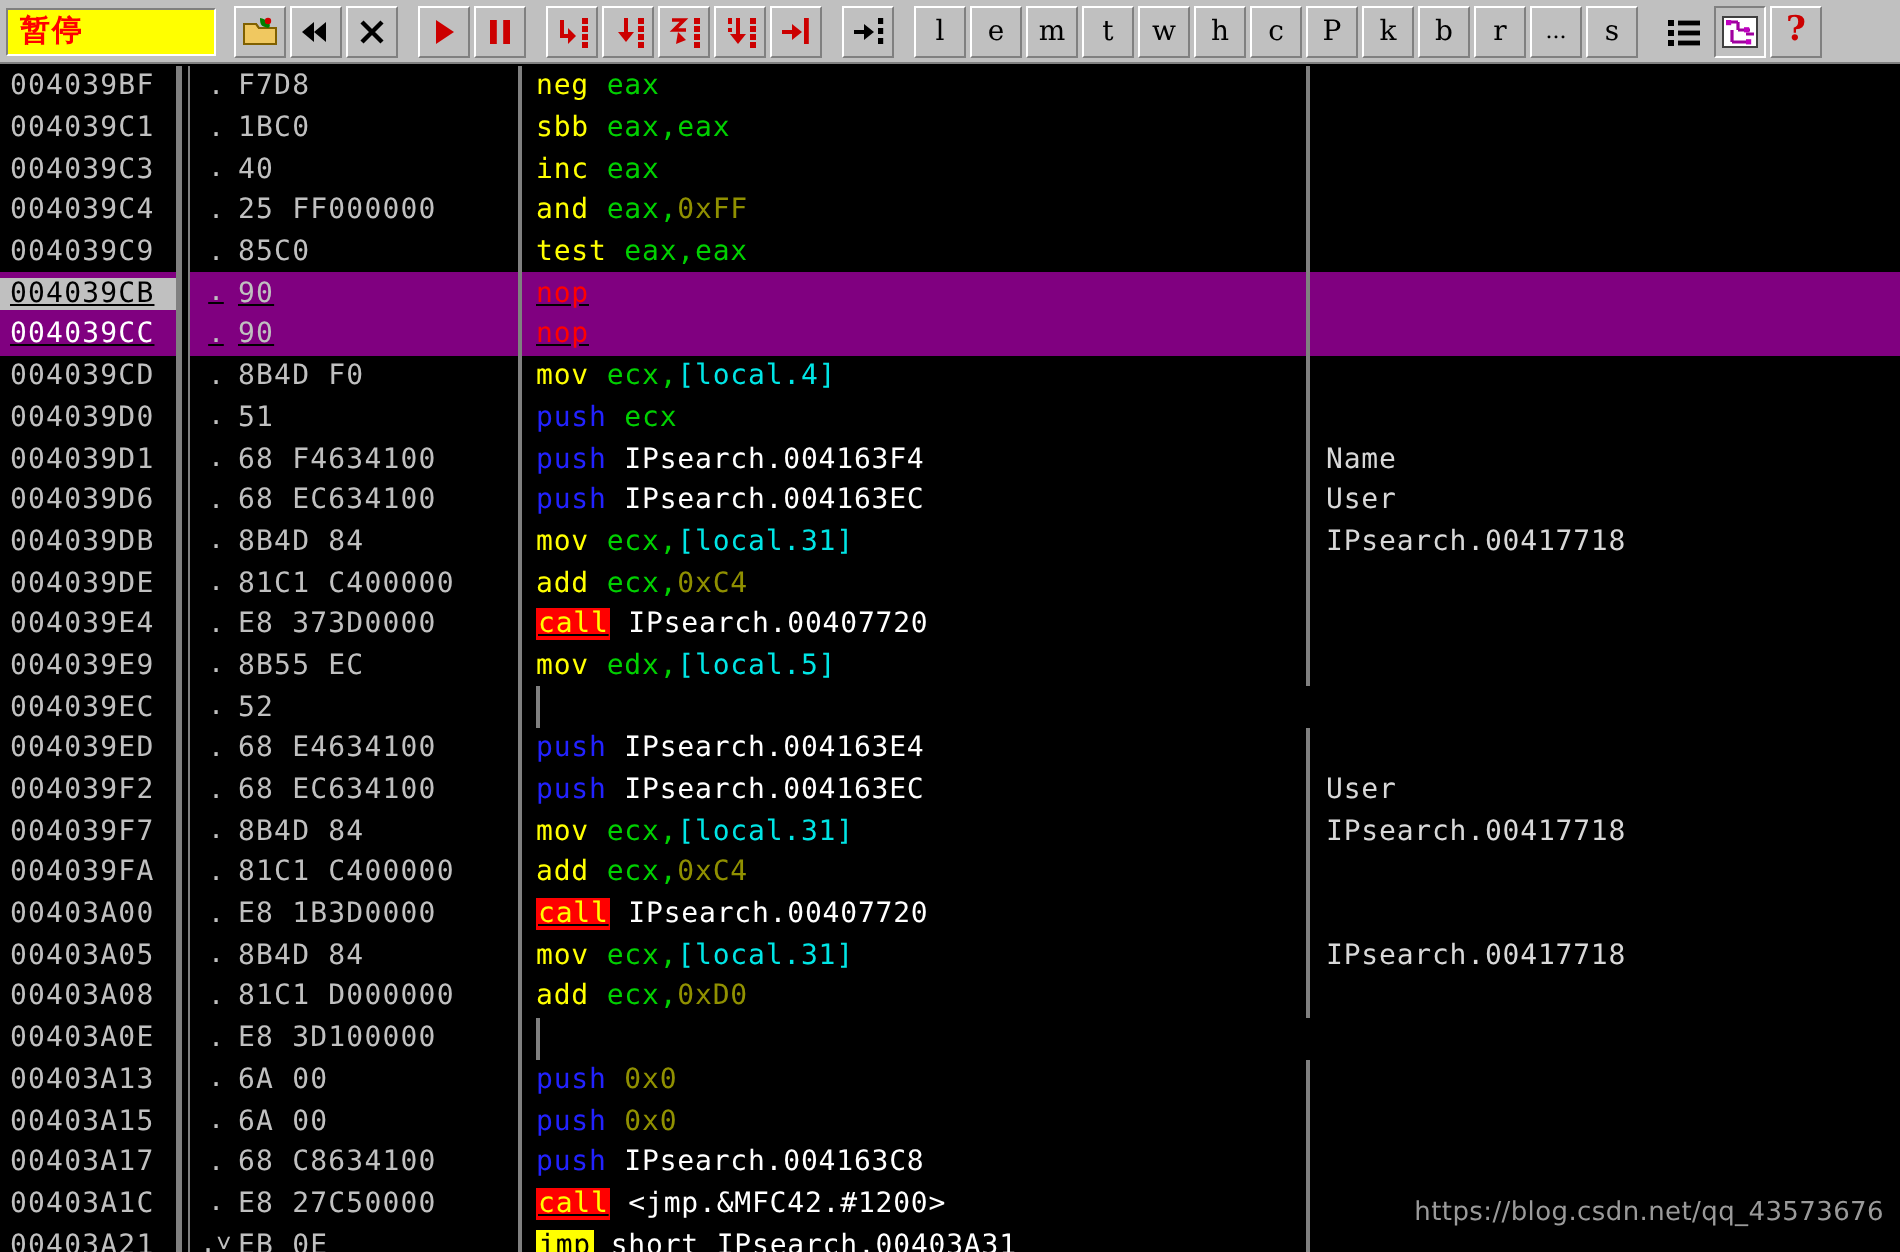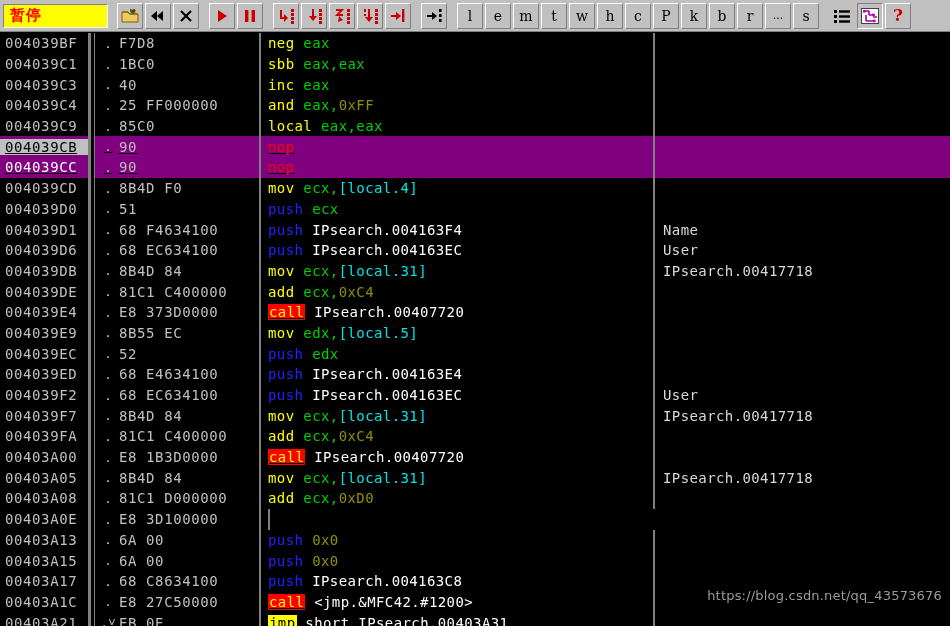--- a/index.html
+++ b/index.html
@@ -64,21 +64,21 @@
   .sym       {color:#ffffff;}
   .kw        {color:#ffffff;}
 
   
   .row.sel   {background:#800080;}
   .row.sel .c-addr{background:#c0c0c0;color:#000000;}
   .row.eip   {background:#800080;}
   .row.eip .c-addr{color:#ffffff;}
   .row.sel .sep, .row.eip .sep{box-shadow:3px 0 0 #000, 4px 0 0 #808080;}
 
-  #watermark{position:absolute;right:8px;bottom:23px;color:#9a9a9a;font-size:13px;
+  #watermark{position:absolute;right:8px;bottom:12px;color:#9a9a9a;font-size:13px;
              font-family:"DejaVu Sans","Liberation Sans",sans-serif;letter-spacing:0.2px;margin-left:10px;}
 </style>
 </head>
 <body>
 
 <div id="toolbar">
   <div id="status-box" style="background: rgb(255, 255, 0);">
     <span style="color: rgb(255, 0, 0);">暂停</span>
   </div>
   <div class="tb-sep"></div>
@@ -283,21 +283,21 @@
       <div class="c-dis"><span class="mn" style="white-space: pre;">and</span><span style="white-space: pre;"> </span><span class="reg" style="white-space: pre;">eax,</span><span class="num" style="white-space: pre;">0xFF</span></div>
       <div class="vline2"></div>
       <div class="c-cmt"></div>
     </div>
     <div class="row">
       <div class="c-addr">004039C9</div>
       <div class="sep"></div>
       <div class="c-flag">.</div>
       <div class="c-hex">85C0</div>
       <div class="vline"></div>
-      <div class="c-dis"><span class="mn" style="white-space: pre;">local</span><span style="white-space: pre;"> </span><span class="reg" style="white-space: pre;">eax,eax</span></div>
+      <div class="c-dis"><span class="mn" style="white-space: pre;">test</span><span style="white-space: pre;"> </span><span class="reg" style="white-space: pre;">eax,eax</span></div>
       <div class="vline2"></div>
       <div class="c-cmt"></div>
     </div>
     <div class="row sel">
       <div class="c-addr">004039CB</div>
       <div class="sep"></div>
       <div class="c-flag">.</div>
       <div class="c-hex">90</div>
       <div class="vline"></div>
       <div class="c-dis"><span class="mn-nop" style="white-space: pre;">nop</span></div>
@@ -393,21 +393,20 @@
       <div class="c-dis"><span class="mn" style="white-space: pre;">mov</span><span style="white-space: pre;"> </span><span class="reg" style="white-space: pre;">edx,</span><span class="loc" style="white-space: pre;">[local.5]</span></div>
       <div class="vline2"></div>
       <div class="c-cmt"></div>
     </div>
     <div class="row">
       <div class="c-addr">004039EC</div>
       <div class="sep"></div>
       <div class="c-flag">.</div>
       <div class="c-hex">52</div>
       <div class="vline"></div>
-      <div class="c-dis"><span class="mn-push" style="white-space: pre;">push</span><span style="white-space: pre;"> </span><span class="reg" style="white-space: pre;">edx</span></div>
       <div class="vline2"></div>
       <div class="c-cmt"></div>
     </div>
     <div class="row">
       <div class="c-addr">004039ED</div>
       <div class="sep"></div>
       <div class="c-flag">.</div>
       <div class="c-hex">68 E4634100</div>
       <div class="vline"></div>
       <div class="c-dis"><span class="mn-push" style="white-space: pre;">push</span><span style="white-space: pre;"> </span><span class="sym" style="white-space: pre;">IPsearch.004163E4</span></div>

